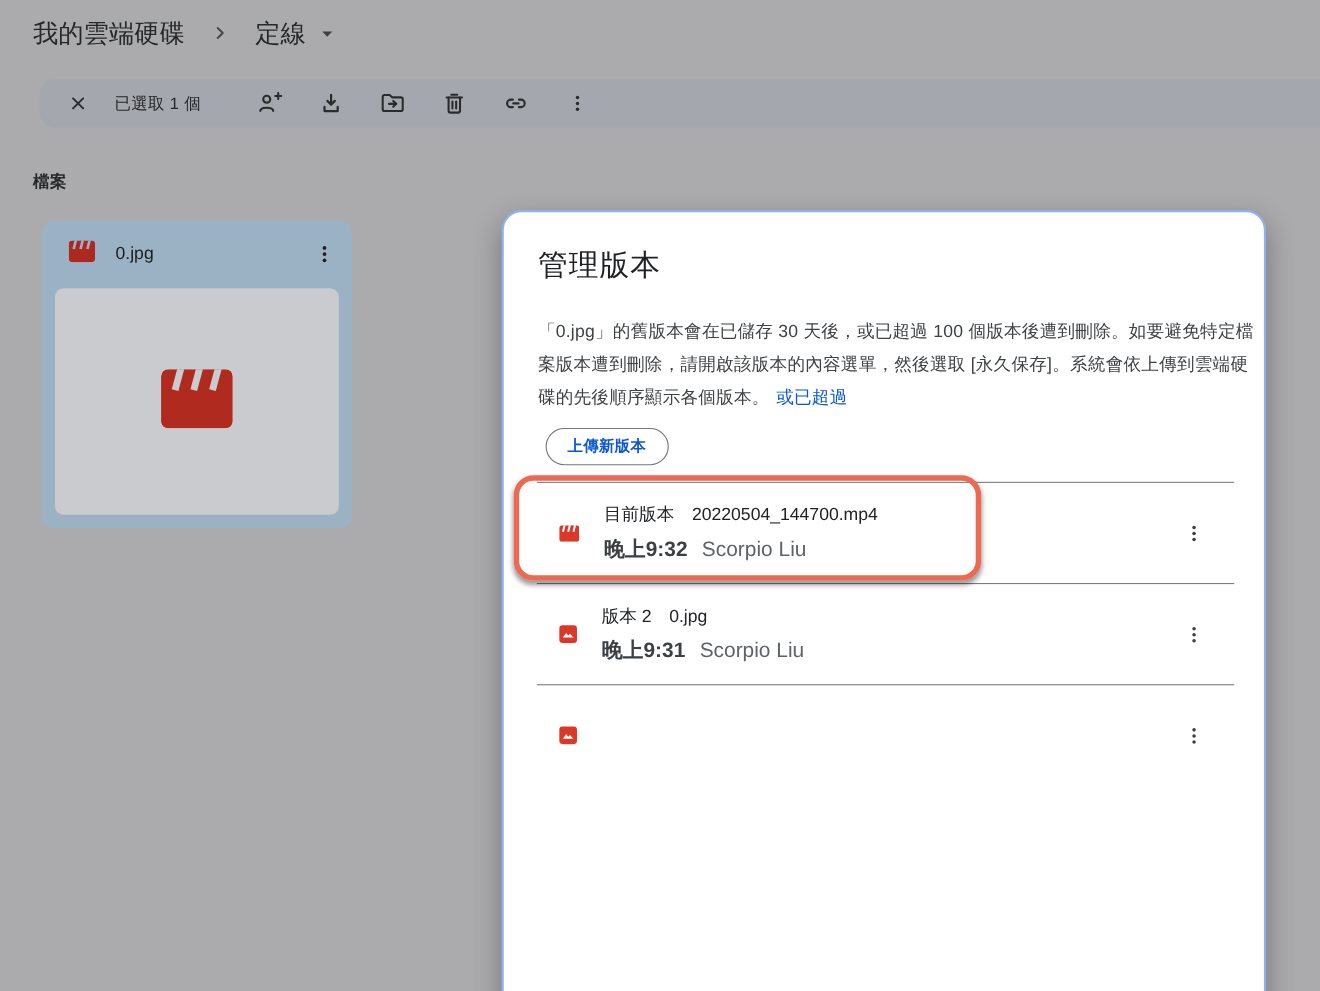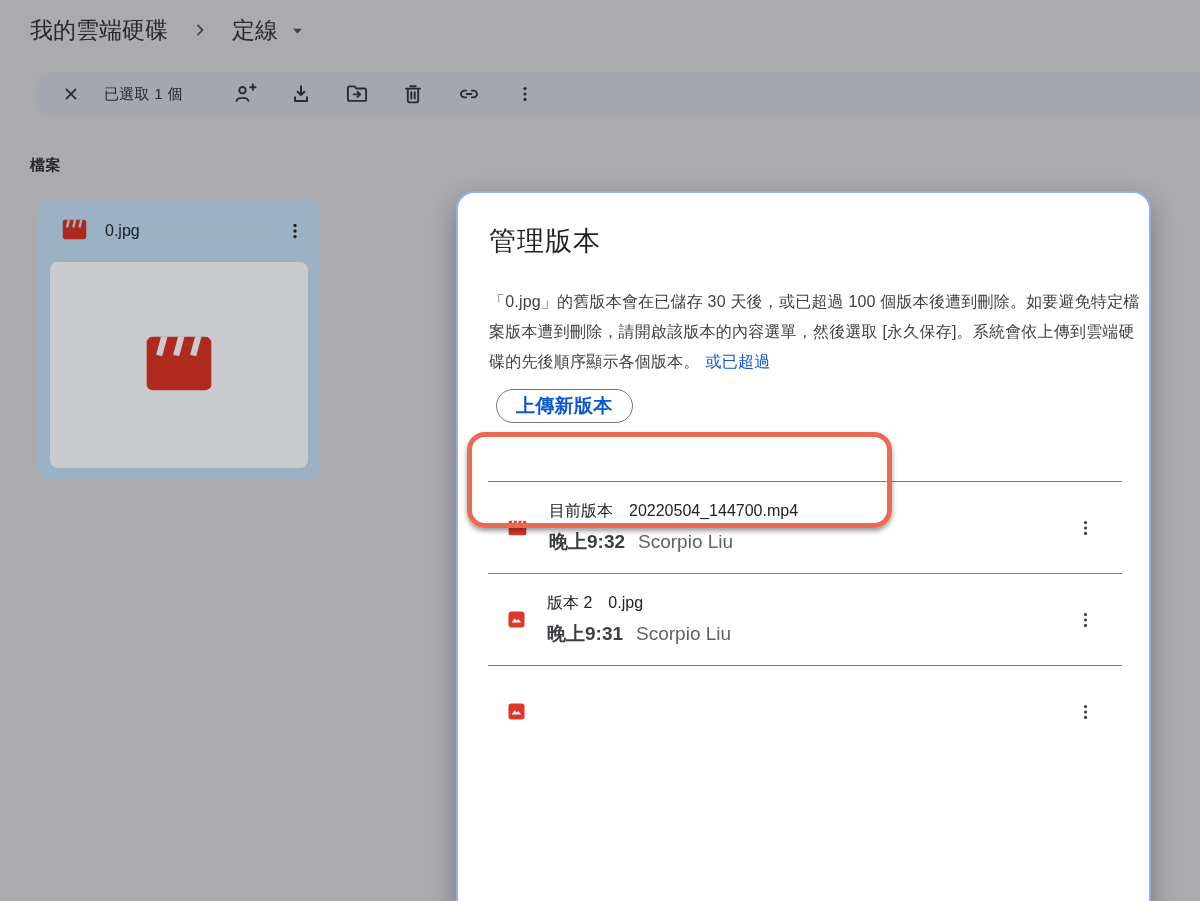--- a/index.html
+++ b/index.html
@@ -68,26 +68,26 @@
     font-size:27px; font-weight:400; color:#1f2123; letter-spacing:1px;
   }
   .dialog-desc {
     position:absolute; left:31px; top:94px; width:652px;
     font-size:16px; line-height:30px; color:#3f4244; letter-spacing:.2px;
   }
   .learn-more { color:#0b57d0; text-decoration:none; cursor:pointer; margin-left:6px; }
   .upload-btn {
     position:absolute; left:38px; top:196px; height:34px;
     padding:0 19px; border:1px solid #73777a; border-radius:17px;
-    background:#fff; color:#0b57d0; font-size:19px; font-weight:700;
+    background:#fff; color:#0b57d0; font-size:14px; font-weight:700;
     font-family:Liberation Sans, sans-serif; letter-spacing:.3px; cursor:pointer;
     display:flex; align-items:center;
   }
 
-  .versions { position:absolute; left:30px; top:245px; width:634px;margin-top:43px; }
+  .versions { position:absolute; left:30px; top:245px; width:634px; }
   .version-row {
     position:relative; height:92px; border-top:1px solid #797d81;
     display:flex; align-items:center;
   }
   .v-icon { margin-left:20px; flex:0 0 auto; display:flex; }
   .v-text { margin-left:22px; }
   .v-line1 { font-size:16px; color:#202225; }
   .v-filename { margin-left:16px; }
   .v-line2 { margin-top:7px; font-size:19px; }
   .v-time { font-weight:700; color:#3c4043; }

